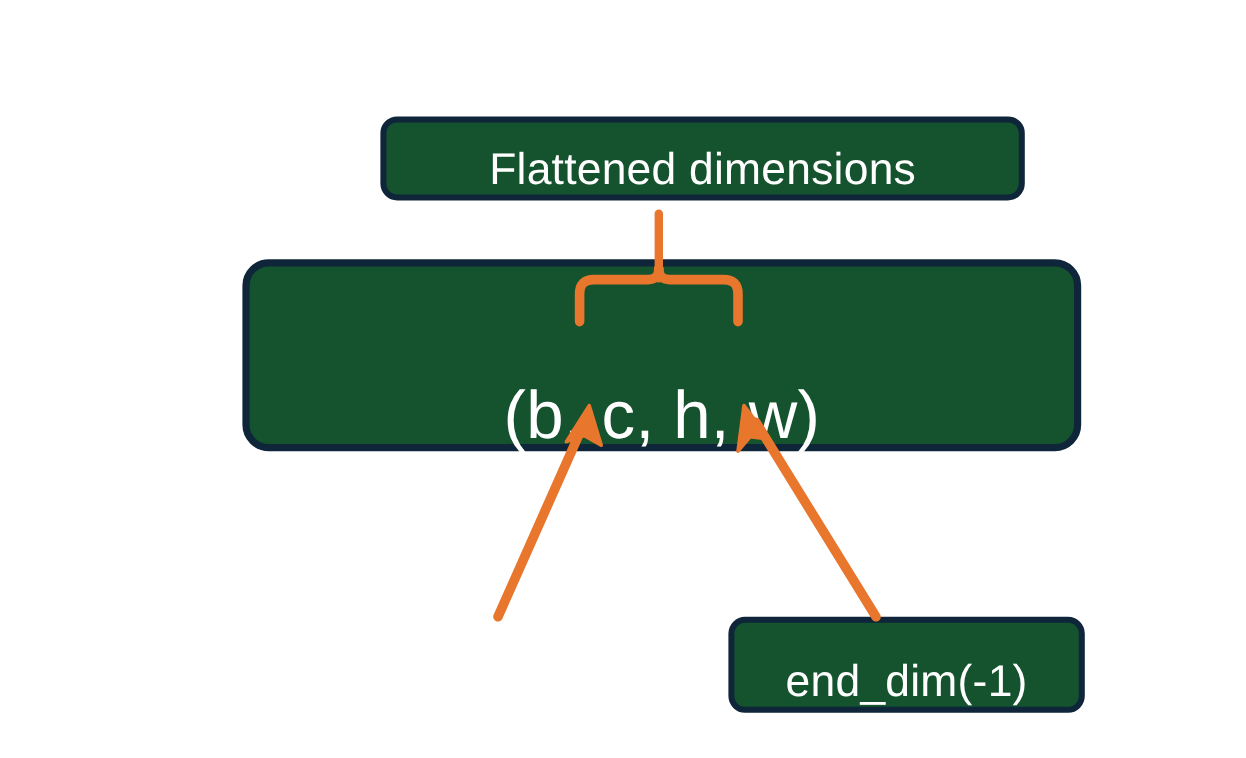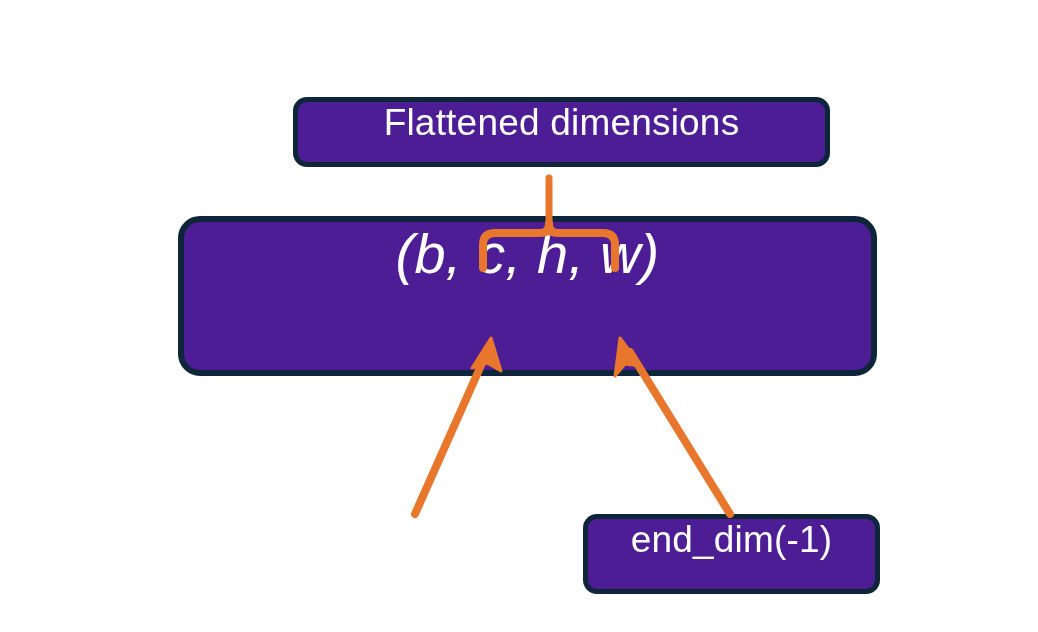--- a/index.html
+++ b/index.html
@@ -11,30 +11,31 @@
     position: relative;
     width: 1038px;
     height: 632px;
     background: #ffffff;
     overflow: hidden;
     font-family: "Liberation Sans", sans-serif;
   }
   .node {
     position: absolute;
     box-sizing: border-box;
-    background: #4c1d95;
+    background: #14532d;
     border: 5px solid #0f2539;
     border-radius: 16px;
     display: flex;
-    align-items: flex-start;
+    align-items: flex-end;
     justify-content: center;
     color: #ffffff;
     font-weight: 400;
     letter-spacing: 0.2px;
     white-space: nowrap;
+    margin-left: 24px;
   }
   #node-flattened {
     left: 293px;
     top: 97px;
     width: 537px;
     height: 70px;
     font-size: 37px;
     border-radius: 14px;
   }
   #node-shape {
@@ -42,21 +43,20 @@
     top: 216px;
     width: 699px;
     height: 160px;
     border-radius: 22px;
     border-width: 6px;
   }
   #node-shape .shape-text {
     font-size: 56px;
     line-height: 1;
     transform: translateY(4px);
-    font-style: italic;
   }
   #node-start-dim {
     left: 268px;
     top: 514px;
     width: 297px;
     height: 65px;
     font-size: 37px;
     border-radius: 14px;
   }
   #node-end-dim {

